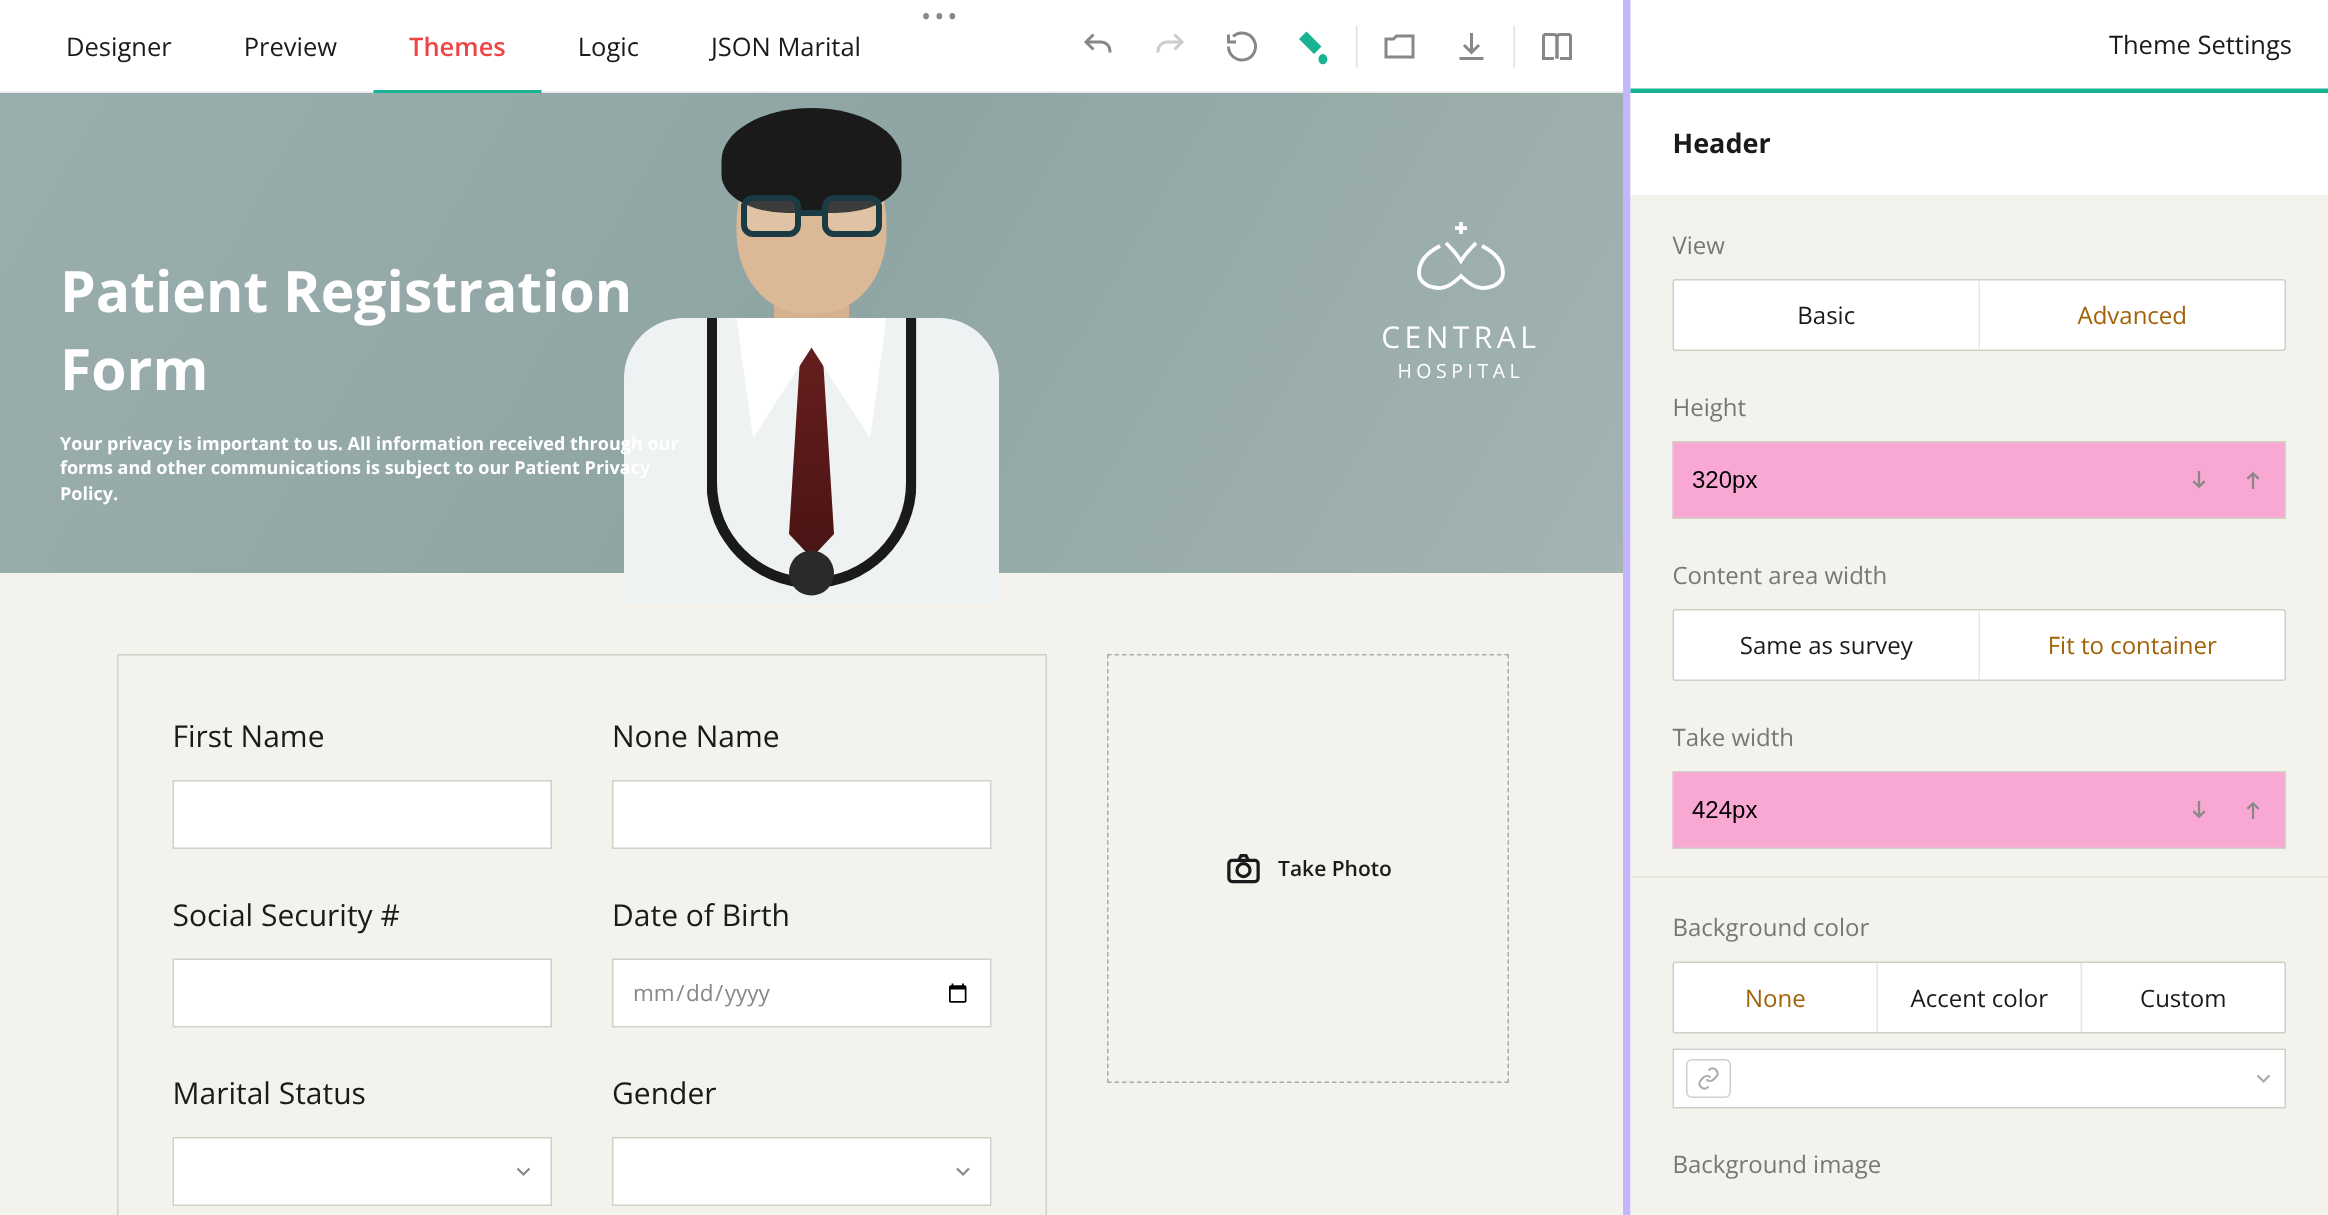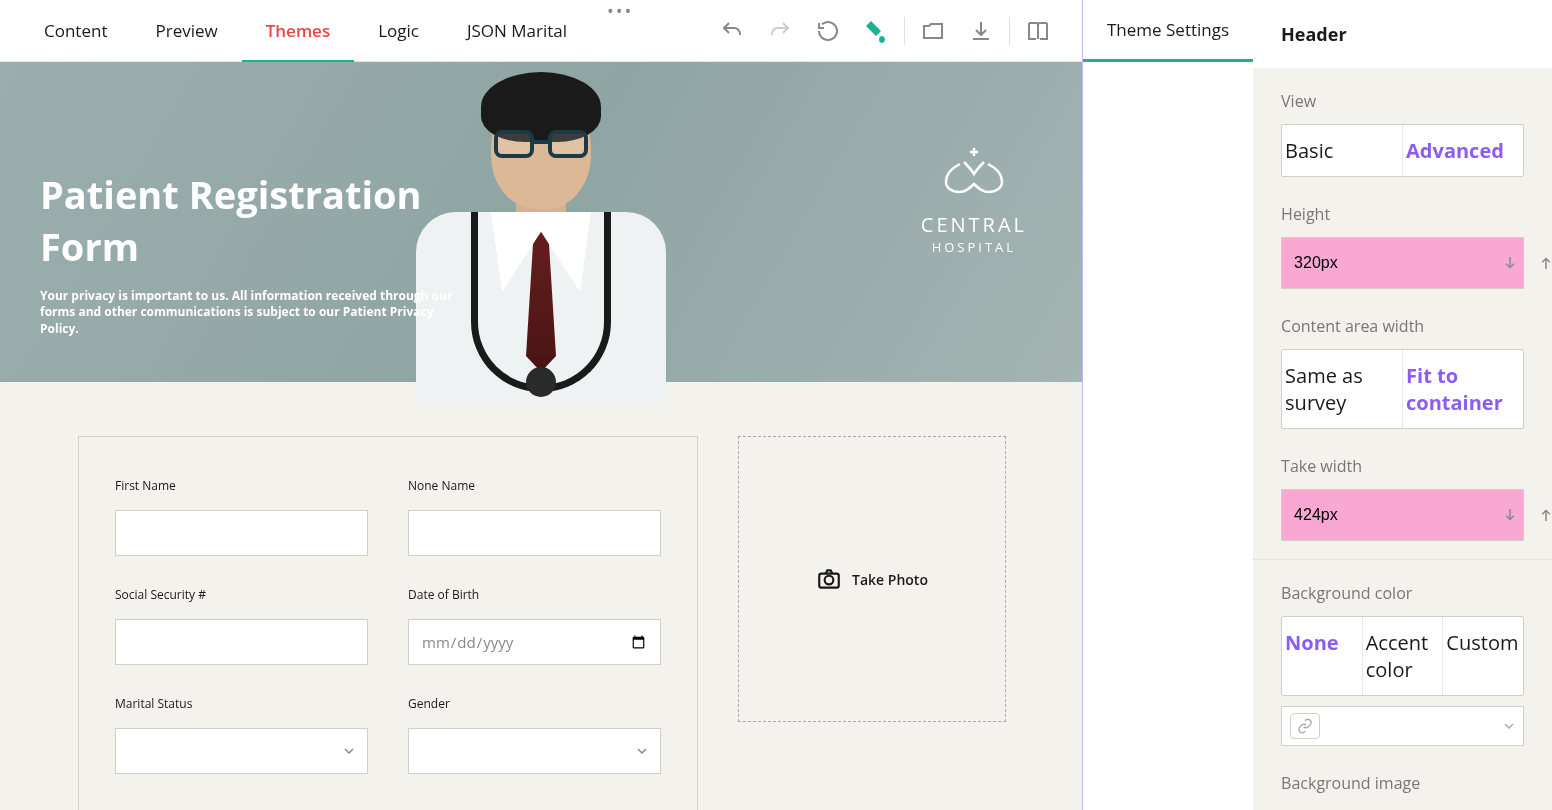--- a/index.html
+++ b/index.html
@@ -39,58 +39,58 @@
 .doctor .collar-l, .doctor .collar-r { position: absolute; top: 150px; width: 55px; height: 80px; background: #fff; }
 .doctor .collar-l { left: 105px; clip-path: polygon(0 0, 100% 0, 100% 15%, 20% 100%); }
 .doctor .collar-r { left: 150px; clip-path: polygon(0 0, 100% 0, 80% 100%, 0 15%); }
 .doctor .steth { position: absolute; top: 150px; left: 85px; width: 140px; height: 180px; border: 7px solid #1a1a1a; border-top: none; border-radius: 0 0 80px 80px; background: transparent; }
 .doctor .steth::after { content: ""; position: absolute; bottom: -12px; left: 50%; width: 30px; height: 30px; background: #2a2a2a; border-radius: 50%; transform: translateX(-50%); }
 .doctor .neck { position: absolute; top: 130px; left: 130px; width: 50px; height: 35px; background: #d6b18f; }
 
 .form-area { display: flex; gap: 40px; padding: 54px 78px; }
 .form-panel { flex: 0 0 620px; background: #f3f2ec; border: 1px solid #d0cfc8; padding: 40px 36px; }
 .form-grid { display: grid; grid-template-columns: 1fr 1fr; gap: 30px 40px; }
-.field label { display: block; font-size: 12px; color: #1a1a1a; margin-bottom: 16px; }
+.field label { display: block; font-size: 20px; color: #1a1a1a; margin-bottom: 16px; }
 .field .input { width: 100%; height: 46px; border: 1px solid #d0cfc8; background: #fff; padding: 0 12px; font-size: 15px; outline: none; box-shadow: inset 0 0 0 0 rgba(0,0,0,0); }
 .field .select { display: flex; align-items: center; justify-content: flex-end; padding: 0 12px; color: #888; }
 .field input[type="date"] { width: 100%; height: 46px; border: 1px solid #d0cfc8; background: #fff; padding: 0 12px; font-size: 15px; color: #888; font-family: inherit; }
 
 .photo-panel { flex: 0 0 268px; border: 1px dashed #aaa; height: 286px; display: flex; align-items: center; justify-content: center; gap: 10px; cursor: pointer; }
 .photo-panel svg { width: 26px; height: 26px; }
 .photo-panel span { font-size: 14px; font-weight: 600; color: #1a1a1a; }
 
-.side-col { width: 470px; border-left: 1px solid #c4b5fd; display: flex; flex-direction: row; }
+.side-col { width: 470px; border-left: 5px solid #c4b5fd; display: flex; flex-direction: column; }
 .side-title-bar { height: 62px; display: flex; align-items: center; justify-content: flex-end; padding: 0 24px; font-size: 17px; color: #1a1a1a; border-bottom: 3px solid #19b394; }
 .side-body { flex: 1; overflow: auto; background: #f3f2ec; }
 .side-section-title { background: #fff; padding: 22px 28px; font-size: 18px; font-weight: 700; color: #1a1a1a; }
 .side-group { padding: 22px 28px 4px; }
 .side-label { font-size: 16px; color: #777; margin-bottom: 12px; }
 .seg { display: flex; border: 1px solid #d0cfc8; background: #fff; border-radius: 2px; overflow: hidden; }
-.seg .seg-item { flex: 1; text-align: left; padding: 12px 3px; font-size: 20px; color: #1a1a1a; cursor: pointer; border-right: 1px solid #e7e7e7; }
+.seg .seg-item { flex: 1; text-align: center; padding: 12px 3px; font-size: 16px; color: #1a1a1a; cursor: pointer; border-right: 1px solid #e7e7e7; }
 .seg .seg-item:last-child { border-right: none; }
-.seg .seg-item.active { color: #8b5cf6; font-weight: 700; }
+.seg .seg-item.active { color: #a16207; font-weight: 400; }
 .stepper { display: flex; align-items: center; background: #f9a8d4; border: 1px solid #d0cfc8; height: 52px; padding: 0 12px; }
 .stepper input { flex: 1; border: none; font-size: 16px; outline: none; background: transparent; }
 .stepper .arrows { display: flex; gap: 18px; color: #777; }
 .stepper .arrows svg { width: 18px; height: 18px; cursor: pointer; }
 .side-divider { height: 1px; background: #e4e3dc; margin: 14px 0 0; }
 .dropdown-box { display: flex; align-items: center; background: #fff; border: 1px solid #d0cfc8; height: 40px; padding: 0 8px; margin-top: 10px; width: 100%; }
 .dropdown-box .icon-chip { width: 30px; height: 26px; border: 1px solid #d0cfc8; border-radius: 4px; display: flex; align-items: center; justify-content: center; }
 .dropdown-box .icon-chip svg { width: 16px; height: 16px; color: #aaa; }
 .dropdown-box .spacer { flex: 1; }
 .dropdown-box .caret { color: #aaa; }
 </style>
 </head>
 <body>
 
 <div class="app">
   <div class="main-col">
     <div class="topbar">
       <div class="tabs">
-        <div class="tab">Content</div>
+        <div class="tab">Designer</div>
         <div class="tab">Preview</div>
         <div class="tab active">Themes</div>
         <div class="tab">Logic</div>
         <div class="tab">JSON Marital</div>
         <div class="more-dots">•••</div>
       </div>
       <div class="topbar-spacer"></div>
       <div class="topbar-actions">
         <div class="action-btn">
           <svg viewBox="0 0 24 24" fill="none" stroke="#888" stroke-width="2">

